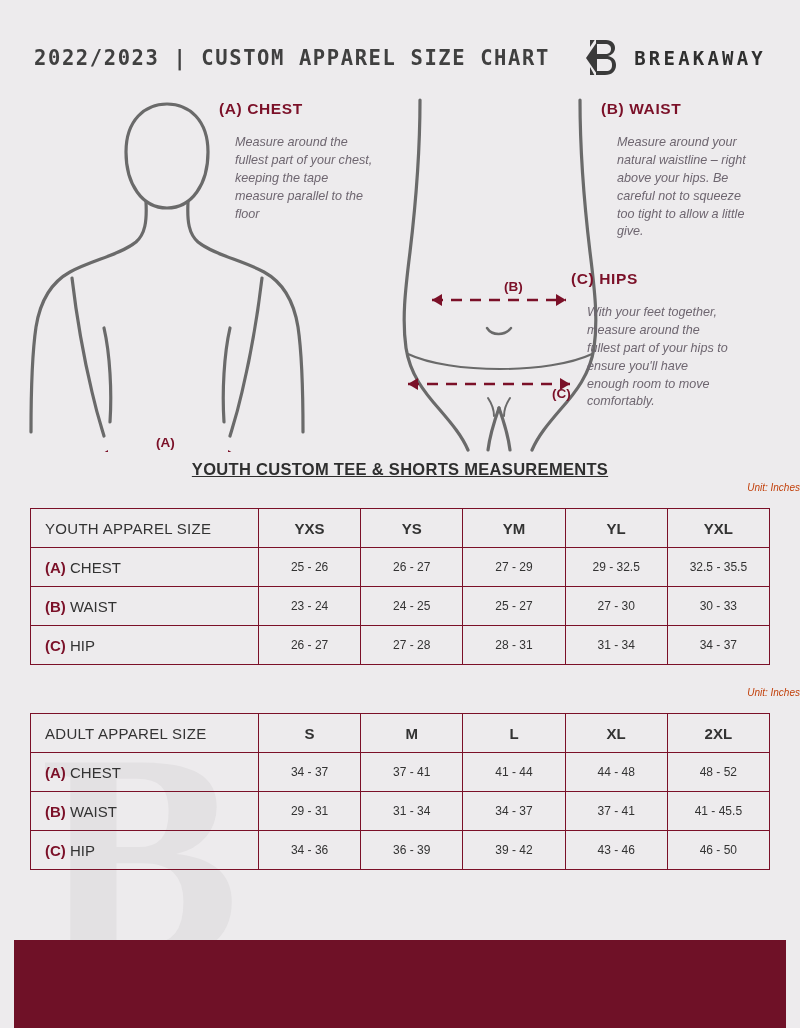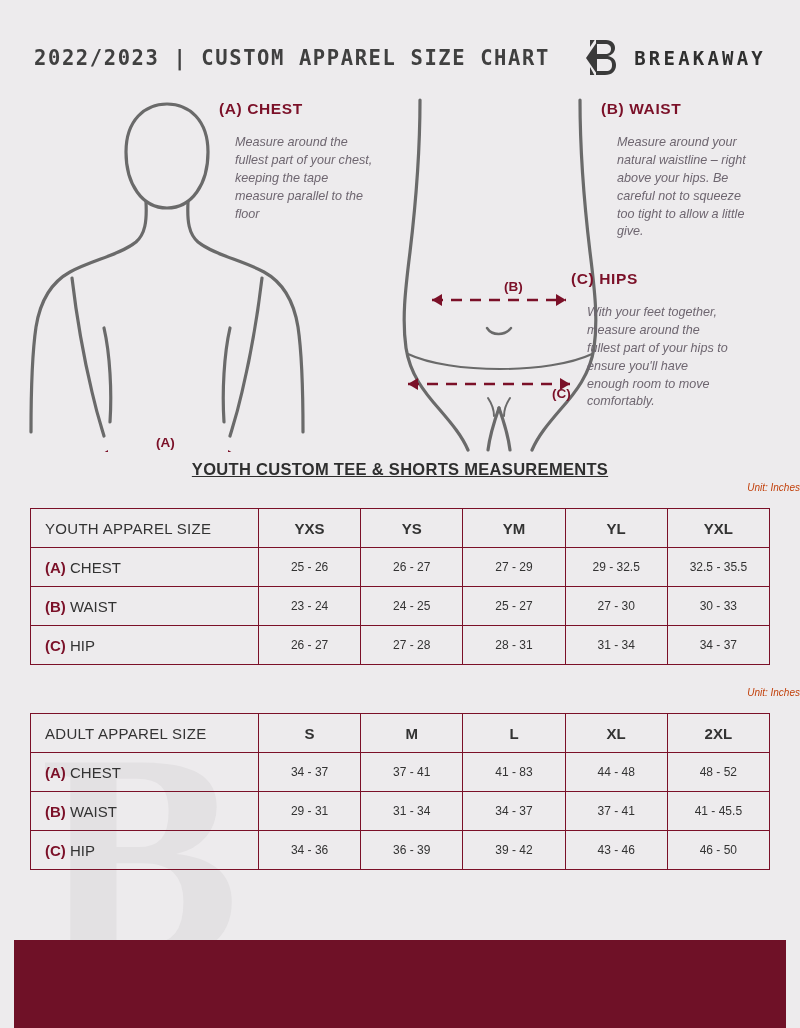--- a/index.html
+++ b/index.html
@@ -363,21 +363,21 @@
         </tr>
       </thead>
       <tbody>
         <tr>
           <td class="rowhead">
             <span class="par-label">(A)</span>
             <span class="rowlabel">CHEST</span>
           </td>
           <td>34 - 37</td>
           <td>37 - 41</td>
-          <td>41 - 83</td>
+          <td>41 - 44</td>
           <td>44 - 48</td>
           <td>48 - 52</td>
         </tr>
         <tr>
           <td class="rowhead">
             <span class="par-label">(B)</span>
             <span class="rowlabel">WAIST</span>
           </td>
           <td>29 - 31</td>
           <td>31 - 34</td>

